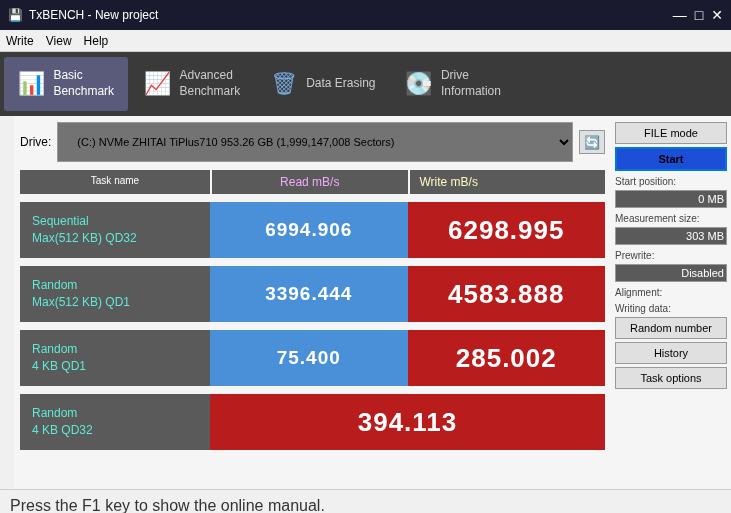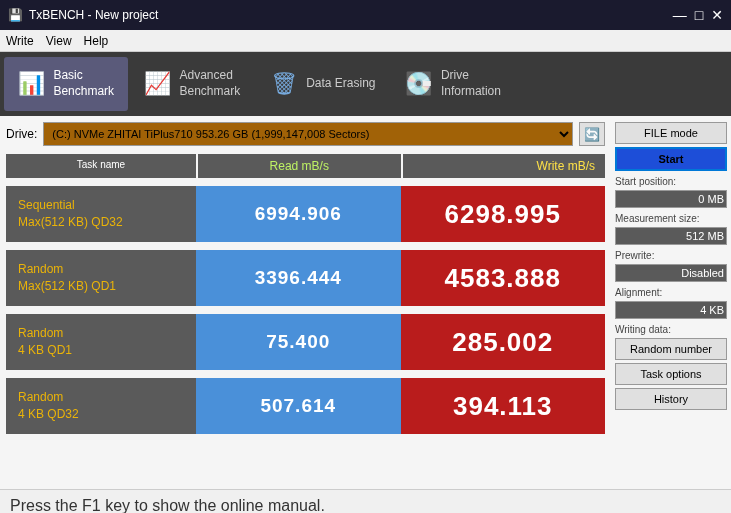--- a/index.html
+++ b/index.html
@@ -87,20 +87,21 @@
       font-size: 12px;
       line-height: 1.3;
       text-align: left;
     }
 
     
     .main {
       display: flex;
       height: calc(513px - 30px - 22px - 64px - 24px);
       background: #f5f5f5;
+      margin-left: 14px;
     }
 
     
     .left-panel {
       flex: 1;
       padding: 6px 6px 0 6px;
       display: flex;
       flex-direction: column;
       gap: 4px;
     }
@@ -111,46 +112,46 @@
       align-items: center;
       gap: 6px;
       margin-bottom: 4px;
     }
     .drive-label {
       font-size: 12px;
       white-space: nowrap;
     }
     .drive-select {
       flex: 1;
-      height: 24px;
+      height: 40px;
       font-size: 11px;
       border: 1px solid #999;
-      background: #a16207;
-      padding: 0 4px;
+      background: #737373;
+      padding: 0 15px;
     }
     .drive-btn {
       width: 26px;
       height: 24px;
       background: #e0e0e0;
       border: 1px solid #999;
       cursor: pointer;
       font-size: 13px;
       display: flex;
       align-items: center;
       justify-content: center;
     }
     .bench-row {
       display: flex;
       align-items: stretch;
       margin-bottom: 4px;
     }
     .bench-row-name {
       width: 190px;
       background: #5a5a5a;
-      color: #eab308;
+      color: #5eead4;
       display: flex;
       align-items: center;
       padding: 8px 12px;
       font-size: 12px;
       line-height: 1.4;
       min-height: 56px;
     }
     .bench-row-read {
       flex: 1;
       background: #4a90d9;
@@ -234,33 +235,33 @@
       width: 190px;
       background: #5a5a5a;
       color: white;
       padding: 5px 10px;
       font-size: 10px;
       text-align: center;
     }
     .header-read {
       flex: 1;
       background: #5a5a5a;
-      color: #bef264;
+      color: #f0abfc;
       padding: 5px 10px;
       font-size: 12px;
       text-align: center;
       margin-left: 2px;
     }
     .header-write {
       flex: 1;
       background: #5a5a5a;
-      color: #fde047;
+      color: #fef9c3;
       padding: 5px 10px;
       font-size: 12px;
-      text-align: right;
+      text-align: left;
       margin-left: 2px;
     }
   </style>
 </head>
 <body>
 
 <div class="title-bar">
   <div class="title-bar-left">
     <span>💾</span>
     <span>TxBENCH - New project</span>
@@ -323,46 +324,44 @@
       <div class="bench-row-read">3396.444</div>
       <div class="bench-row-write">4583.888</div>
     </div>
     <div class="bench-row">
       <div class="bench-row-name">Random<br>4 KB QD1</div>
       <div class="bench-row-read">75.400</div>
       <div class="bench-row-write">285.002</div>
     </div>
     <div class="bench-row">
       <div class="bench-row-name">Random<br>4 KB QD32</div>
-      <div class="bench-row-read">507.614</div>
       <div class="bench-row-write">394.113</div>
     </div>
 
   </div>
 
   <div class="right-panel">
     <button class="rp-btn">FILE mode</button>
     <button class="rp-btn start">Start</button>
 
     <div class="rp-label">Start position:</div>
     <div class="rp-value">0 MB</div>
 
     <div class="rp-label">Measurement size:</div>
-    <div class="rp-value">512 MB</div>
+    <div class="rp-value">303 MB</div>
 
     <div class="rp-label">Prewrite:</div>
     <div class="rp-value">Disabled</div>
 
     <div class="rp-label">Alignment:</div>
-    <div class="rp-value">4 KB</div>
 
     <div class="rp-label">Writing data:</div>
     <button class="rp-btn">Random number</button>
 
+    <button class="rp-btn">History</button>
     <button class="rp-btn">Task options</button>
-    <button class="rp-btn">History</button>
   </div>
 
 </div>
 
 <div class="status-bar">
   <span>Press the F1 key to show the online manual.</span>
 </div>
 
 </body></html>

